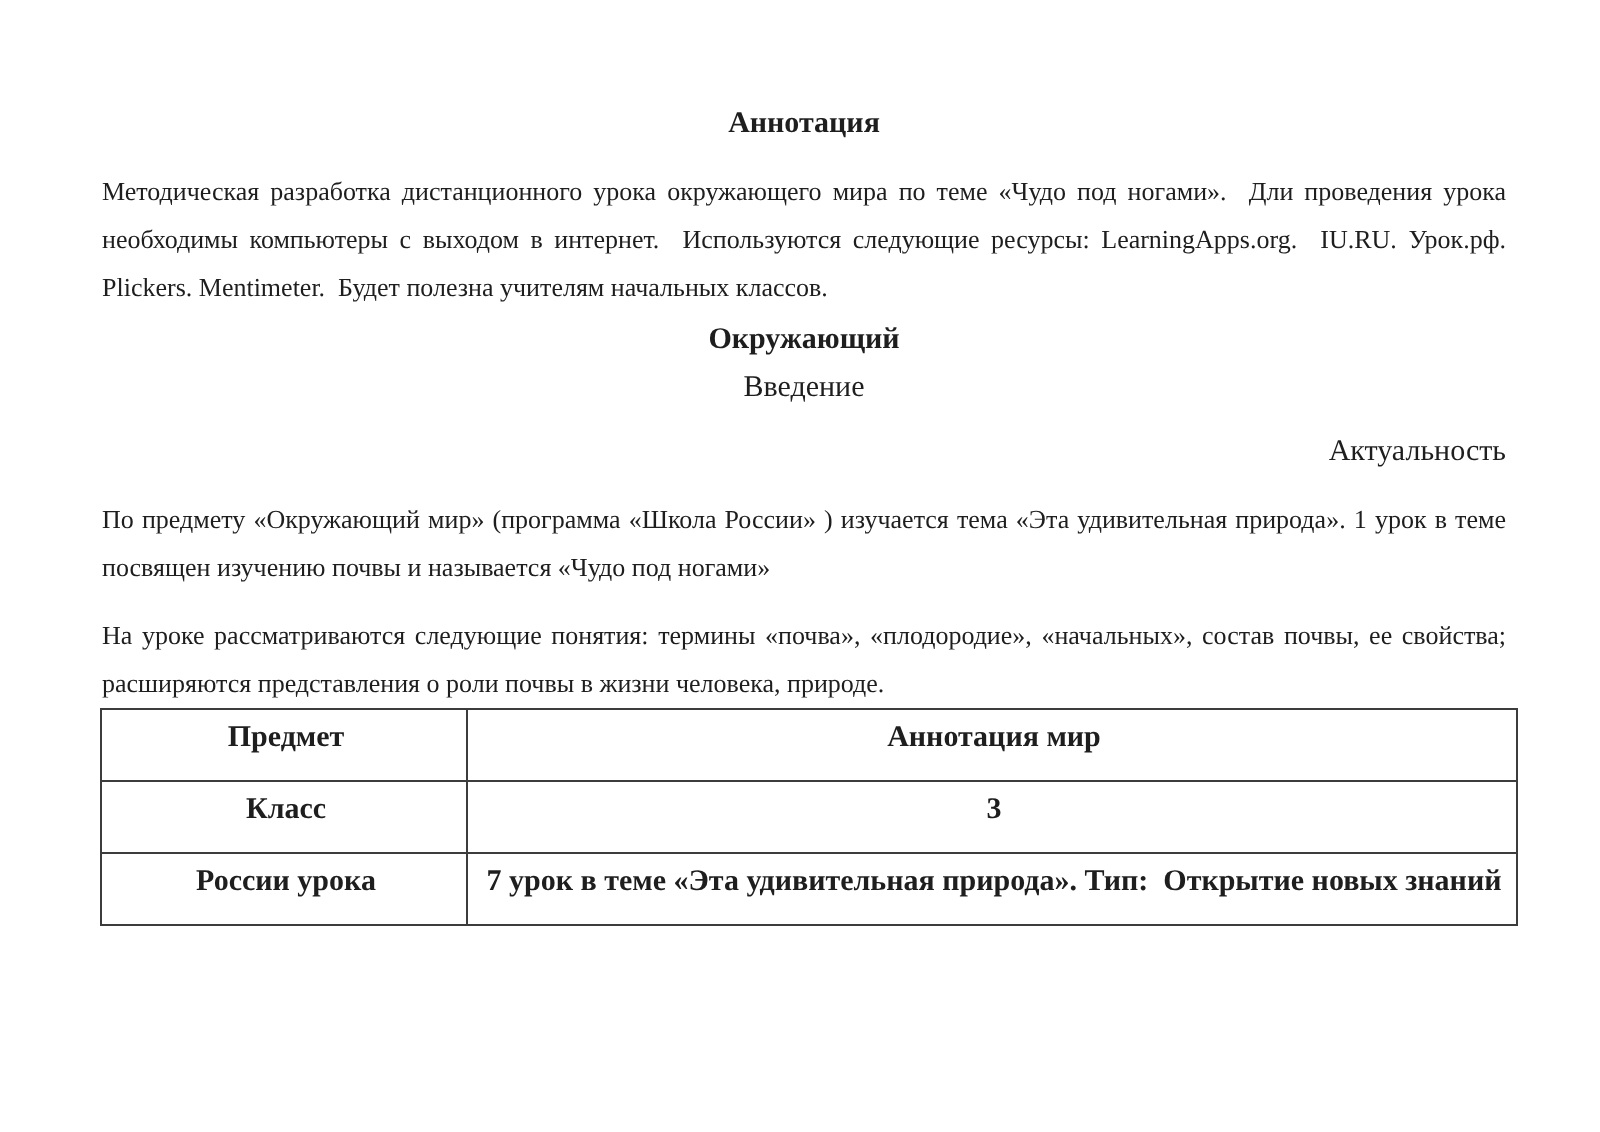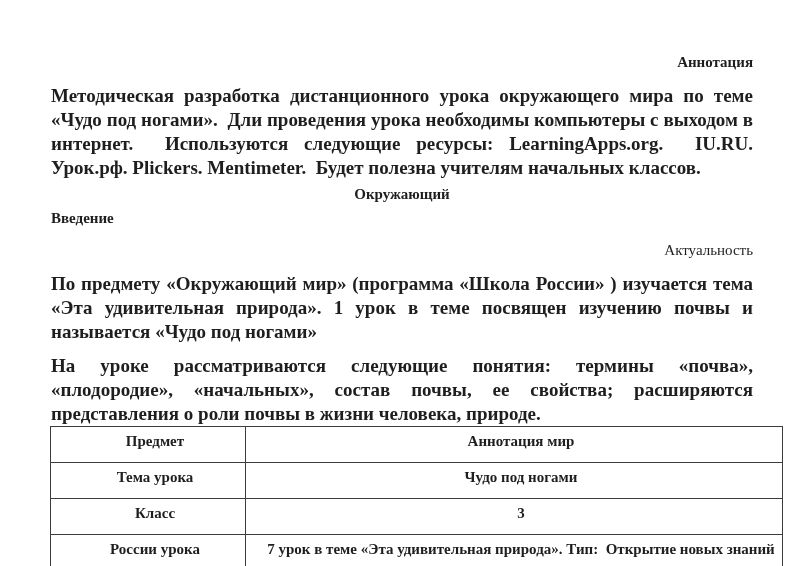--- a/index.html
+++ b/index.html
@@ -22,36 +22,35 @@
     top: 50px;
     width: 702px;
   }
   .center-heading {
     font-size: 15px;
     line-height: 24px;
     font-weight: bold;
     text-align: center;
     margin: 0;
   }
-  .annotation-heading { margin-bottom: 10px; text-align: right; }
+  .annotation-heading { margin-bottom: 10px; }
   .contents-heading   { margin: 0; }
   .left-heading {
     font-size: 15px;
     line-height: 24px;
-    font-weight: bold;
-    text-align: left;
+    font-weight: normal;
+    text-align: center;
     margin: 0 0 8px 0;
   }
   .body-text {
-    font-size: 19px;
+    font-size: 13px;
     line-height: 24px;
     text-align: justify;
     white-space: pre-wrap;
     margin: 0;
-    font-weight: bold;
   }
   .annotation-paragraph { margin-bottom: 2px; }
   .subject-paragraph    { margin-bottom: 10px; }
   .concepts-paragraph   { margin-bottom: 0; }
   .plain-label {
     font-size: 15px;
     line-height: 24px;
     text-align: right;
     margin: 0 0 10px 0;
   }
@@ -63,21 +62,21 @@
     table-layout: fixed;
   }
   table.lesson-table td {
     border: 1.5px solid #3c3c3c;
     height: 31px;
     vertical-align: top;
     text-align: center;
     font-weight: bold;
     font-size: 15px;
     line-height: 21px;
-    padding: 4px 6px 0 20px;
+    padding: 4px 6px 0 8px;
     white-space: pre-wrap;
     overflow: hidden;
   }
   td.label-cell { width: 168px; }
   td.value-cell { width: 510px; }
 </style>
 </head>
 <body>
 
 <div class="page">
@@ -97,24 +96,20 @@
 
     <p class="body-text concepts-paragraph">На уроке рассматриваются следующие понятия: термины «почва», «плодородие», «начальных», состав почвы, ее свойства; расширяются представления о роли почвы в жизни человека, природе.</p>
 
     <table class="lesson-table">
       <tbody>
         <tr>
           <td class="label-cell">Предмет</td>
           <td class="value-cell">Аннотация мир</td>
         </tr>
         <tr>
-          <td class="label-cell">Тема урока</td>
-          <td class="value-cell">Чудо под ногами</td>
-        </tr>
-        <tr>
           <td class="label-cell">Класс</td>
           <td class="value-cell">3</td>
         </tr>
         <tr>
           <td class="label-cell">России урока</td>
           <td class="value-cell">7 урок в теме «Эта удивительная природа». Тип:  Открытие новых знаний</td>
         </tr>
       </tbody>
     </table>
 

